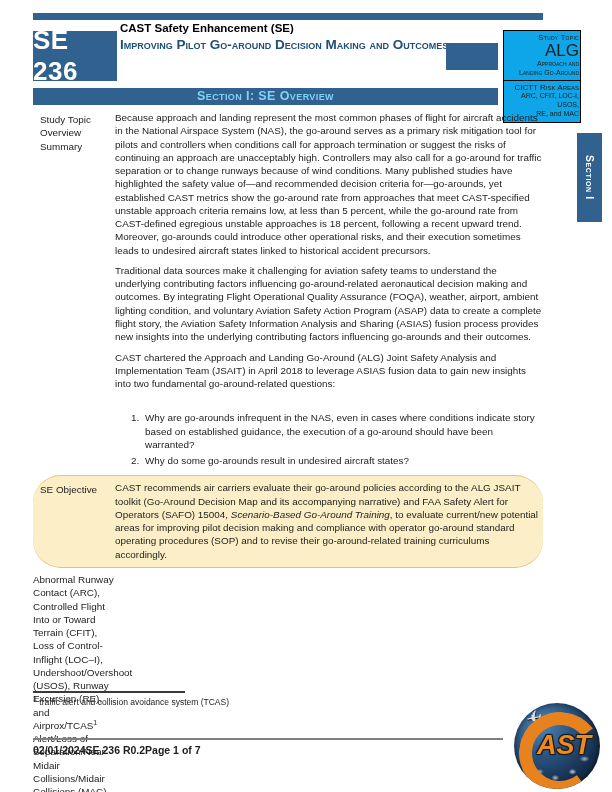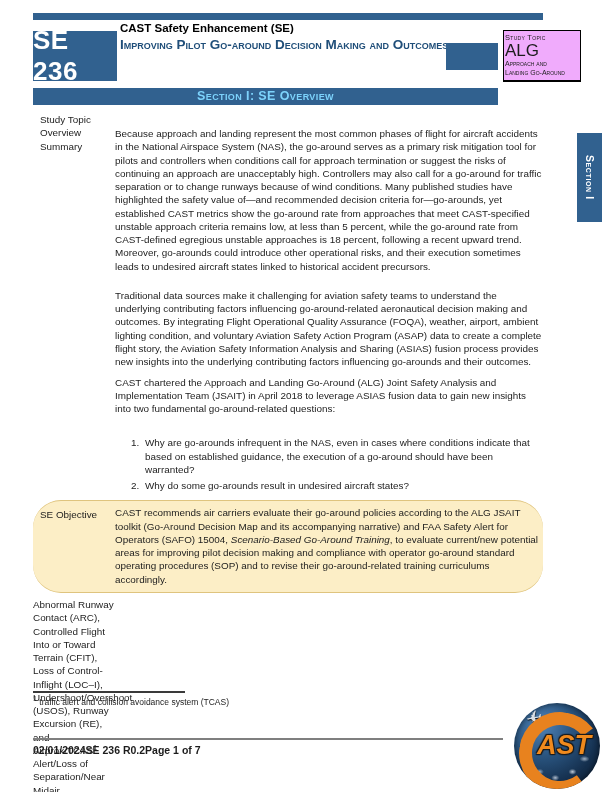--- a/index.html
+++ b/index.html
@@ -19,40 +19,40 @@
   
   .topbar{position:absolute;left:33px;top:13px;width:510px;height:7px;background:var(--blue);}
   .se-box{position:absolute;left:33px;top:31px;width:84px;height:50px;background:var(--blue);
     display:flex;align-items:center;justify-content:center;}
   .se-box span{color:#fff;font-weight:bold;font-size:26px;letter-spacing:.5px;}
   .eyebrow{position:absolute;left:120px;top:22px;font-size:11.5px;font-weight:bold;color:#000;}
   .doc-title{position:absolute;left:120px;top:37px;width:334px;font-size:13.5px;font-weight:bold;
     color:var(--title-blue);font-variant:small-caps;line-height:1.24;}
   .title-filler{position:absolute;left:446px;top:43px;width:52px;height:27px;background:var(--blue);}
   .study-box{position:absolute;left:503px;top:30px;width:76px;border:1.5px solid #000;
-    text-align:left;background:#f0abfc;}
+    text-align:right;background:#0ea5e9;}
   .study-cell-top{border-bottom:1.5px solid #000;padding:2px 1px 3px;}
   .study-cell-bottom{padding:2px 1px 3px;}
   .study-label{font-size:7.5px;font-variant:small-caps;letter-spacing:.3px;}
   .study-code{font-size:17px;line-height:1.05;}
   .study-name{font-size:7px;font-variant:small-caps;line-height:1.25;color:#222;}
   .risk-label{font-size:8px;font-variant:small-caps;}
   .risk-lines{font-size:7px;line-height:1.25;color:#222;}
   .banner{position:absolute;left:33px;top:88px;width:465px;height:17px;background:var(--blue);
     color:#7dd3fc;font-variant:small-caps;font-weight:bold;font-size:12.5px;text-align:center;
     line-height:17px;letter-spacing:.4px;}
   .side-tab{position:absolute;left:577px;top:133px;width:25px;height:89px;background:var(--blue);
     display:flex;align-items:center;justify-content:center;}
   .side-tab span{writing-mode:vertical-rl;color:#fff;font-weight:bold;font-size:10.5px;
     font-variant:small-caps;letter-spacing:.6px;}
   
   .content{position:absolute;left:33px;top:111px;width:510px;font-size:9.9px;line-height:1.34;}
   .row{display:grid;grid-template-columns:82px 428px;}
   .cell-label{padding:2px 8px 0 7px;}
-  .cell-body p{margin:16px 0 7px;}
+  .cell-body p{margin:0 0 7px;}
   .cell-body p.no-m{margin:0;}
   .cell-body p.tight{margin:0 0 21px;}
   .q-item{display:grid;grid-template-columns:16px 14px 1fr;margin:0 0 3px;}
   .q-num{grid-column:2;}
   .q-text{grid-column:3;padding-right:6px;}
   .row.objective{background:var(--yellow);border-top:1px solid var(--yellow-border);
     border-bottom:1px solid var(--yellow-border);padding:5px 0 6px;margin-top:5px;border-radius:28px;}
   .row.risks{padding-top:5px;}
   sup{font-size:7px;line-height:0;}
   
@@ -94,38 +94,45 @@
 
   <div class="study-box">
     <div class="study-cell-top">
       <div class="study-label">Study Topic</div>
       <div class="study-code">ALG</div>
       <div class="study-name">
         <div>Approach and</div>
         <div>Landing Go-Around</div>
       </div>
     </div>
+    <div class="study-cell-bottom">
+      <div class="risk-label">CICTT Risk Areas</div>
+      <div class="risk-lines">
+        <div>ARC, CFIT, LOC-I, USOS,</div>
+        <div>RE, and MAC</div>
+      </div>
+    </div>
   </div>
 
   <div class="banner">Section I: SE Overview</div>
   <div class="side-tab">
     <span>Section I</span>
   </div>
 
   <div class="content">
 
     <div class="row">
       <div class="cell-label">Study Topic Overview Summary</div>
       <div class="cell-body">
         <p>Because approach and landing represent the most common phases of flight for aircraft accidents in the National Airspace System (NAS), the go-around serves as a primary risk mitigation tool for pilots and controllers when conditions call for approach termination or suggest the risks of continuing an approach are unacceptably high.  Controllers may also call for a go-around for traffic separation or to change runways because of wind conditions.  Many published studies have highlighted the safety value of—and recommended decision criteria for—go-arounds, yet established CAST metrics show the go-around rate from approaches that meet CAST-specified unstable approach criteria remains low, at less than 5 percent, while the go-around rate from CAST-defined egregious unstable approaches is 18 percent, following a recent upward trend.  Moreover, go-arounds could introduce other operational risks, and their execution sometimes leads to undesired aircraft states linked to historical accident precursors.</p>
         <p>Traditional data sources make it challenging for aviation safety teams to understand the underlying contributing factors influencing go-around-related aeronautical decision making and outcomes.  By integrating Flight Operational Quality Assurance (FOQA), weather, airport, ambient lighting condition, and voluntary Aviation Safety Action Program (ASAP) data to create a complete flight story, the Aviation Safety Information Analysis and Sharing (ASIAS) fusion process provides new insights into the underlying contributing factors influencing go-arounds and their outcomes.</p>
         <p class="tight">CAST chartered the Approach and Landing Go-Around (ALG) Joint Safety Analysis and Implementation Team (JSAIT) in April 2018 to leverage ASIAS fusion data to gain new insights into two fundamental go-around-related questions:</p>
         <div class="q-item">
           <span class="q-num">1.</span>
-          <span class="q-text">Why are go-arounds infrequent in the NAS, even in cases where conditions indicate that based on established guidance, the execution of a go-around should have been warranted?</span>
+          <span class="q-text">Why are go-arounds infrequent in the NAS, even in cases where conditions indicate story based on established guidance, the execution of a go-around should have been warranted?</span>
         </div>
         <div class="q-item">
           <span class="q-num">2.</span>
           <span class="q-text">Why do some go-arounds result in undesired aircraft states?</span>
         </div>
       </div>
     </div>
 
     <div class="row objective">
       <div class="cell-label">SE Objective</div>

